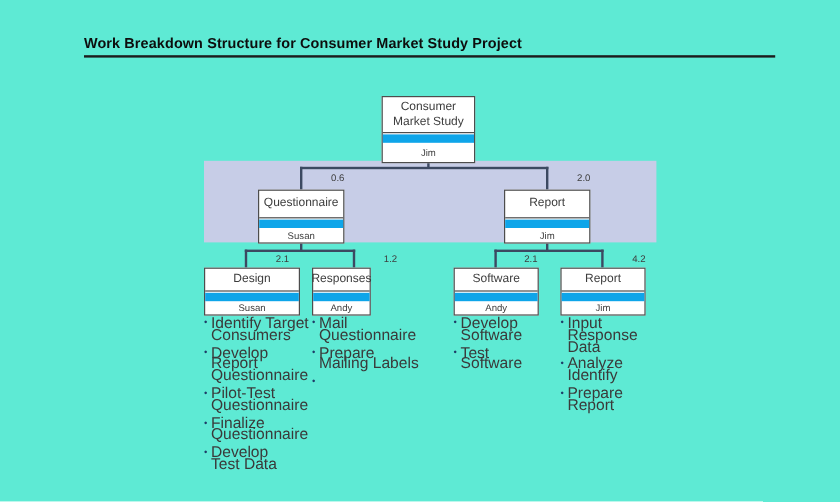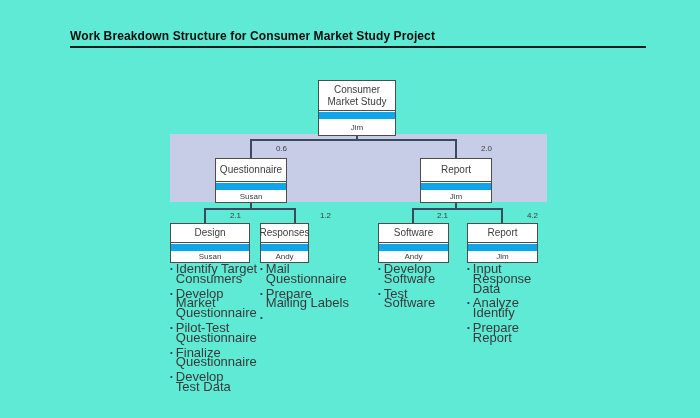--- a/index.html
+++ b/index.html
@@ -128,21 +128,21 @@
   </div>
 
   <div class="tasks" id="tasks-design">
     <div class="task">
         <span class="dot">•</span>
         <span class="task-text">Identify Target
 Consumers</span>
       </div>
     <div class="task">
         <span class="dot">•</span>
-        <span class="task-text">Develop Market
+        <span class="task-text">Develop Report
 Questionnaire</span>
       </div>
     <div class="task">
         <span class="dot">•</span>
         <span class="task-text">Pilot-Test
 Questionnaire</span>
       </div>
     <div class="task">
         <span class="dot">•</span>
         <span class="task-text">Finalize

